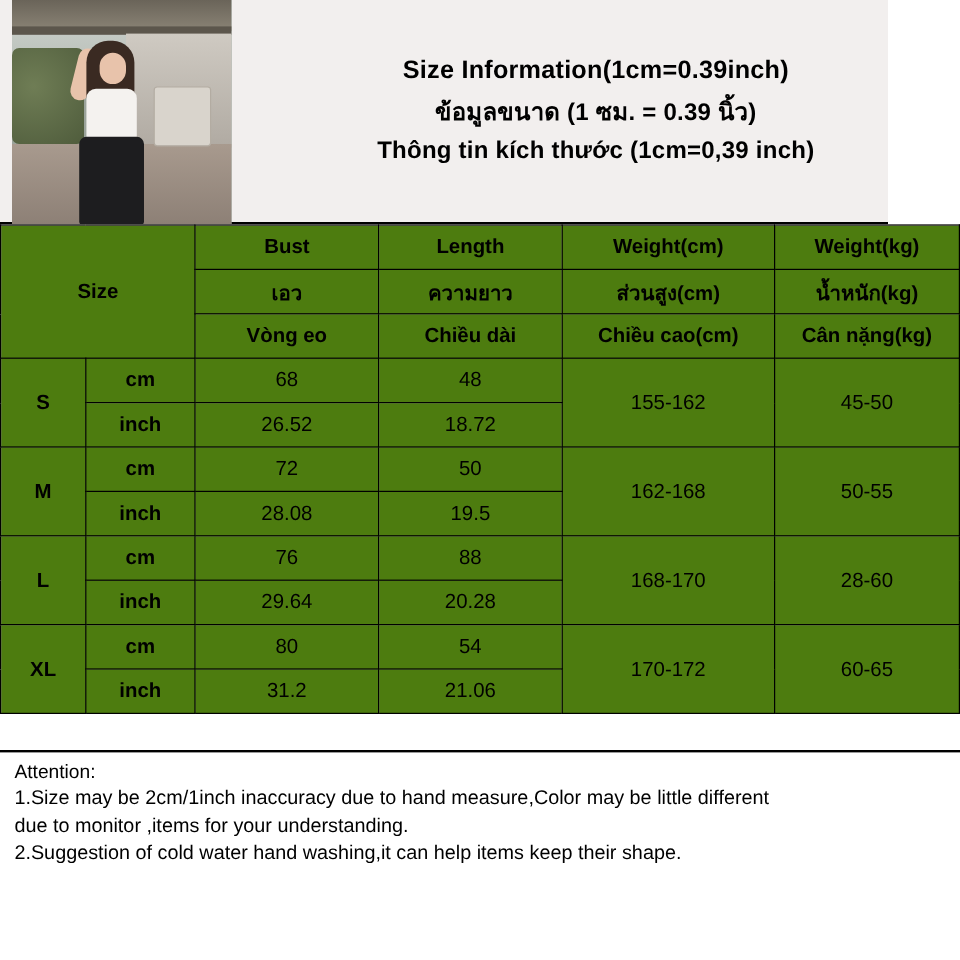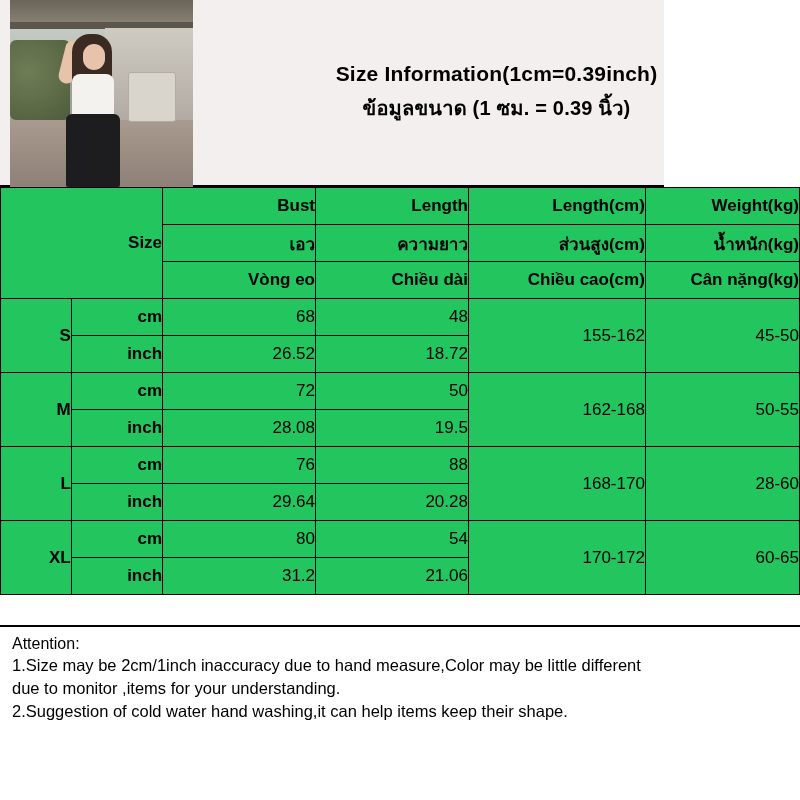--- a/index.html
+++ b/index.html
@@ -20,21 +20,21 @@
     height: 800px;
     background: #ffffff;
     box-sizing: border-box;
   }
 
   
   .header {
     position: absolute;
     left: 0;
     top: 0;
-    width: 664px;
+    width: 740px;
     height: 187px;
     background: #f2efee;
     border-bottom: 2px solid #000;
     box-sizing: border-box;
   }
   .photo {
     position: absolute;
     left: 10px;
     top: 0px;
     width: 183px;
@@ -120,26 +120,26 @@
     position: absolute;
     left: 0;
     top: 187px;
     width: 800px;
     border-collapse: collapse;
     table-layout: fixed;
     background: #f2efee;
   }
   table.sizing td {
     border: 1px solid #000;
-    text-align: right;
+    text-align: center;
     vertical-align: middle;
     font-size: 17px;
     padding: 0;
     height: 36px;
-    background: #22c55e;
+    background: #4d7c0f;
   }
   td.size-head {
     font-size: 25px;
     font-weight: bold;
   }
   td.col-head {
     font-weight: bold;
     font-size: 17px;
   }
   td.size-label {
@@ -197,38 +197,39 @@
       <div class="person-arm"></div>
       <div class="person-hair"></div>
       <div class="person-face"></div>
       <div class="person-top"></div>
       <div class="person-pants"></div>
     </div>
 
     <div class="title-block">
       <div class="title-line l1">Size Information(1cm=0.39inch)</div>
       <div class="title-line l2">ข้อมูลขนาด (1 ซม. = 0.39 นิ้ว)</div>
+      <div class="title-line l3">Thông tin kích thước (1cm=0,39 inch)</div>
     </div>
   </div>
 
   <table class="sizing">
     <colgroup>
       <col class="c1">
         <col class="c2">
         <col class="c3">
         <col class="c4">
         <col class="c5">
         <col class="c6">
     </colgroup>
     <tbody>
       <tr>
         <td class="size-head" rowspan="3" colspan="2">Size</td>
         <td class="col-head">Bust</td>
         <td class="col-head">Length</td>
-        <td class="col-head">Length(cm)</td>
+        <td class="col-head">Weight(cm)</td>
         <td class="col-head">Weight(kg)</td>
       </tr>
       <tr>
         <td class="col-head">เอว</td>
         <td class="col-head">ความยาว</td>
         <td class="col-head">ส่วนสูง(cm)</td>
         <td class="col-head">น้ำหนัก(kg)</td>
       </tr>
       <tr>
         <td class="col-head">Vòng eo</td>

